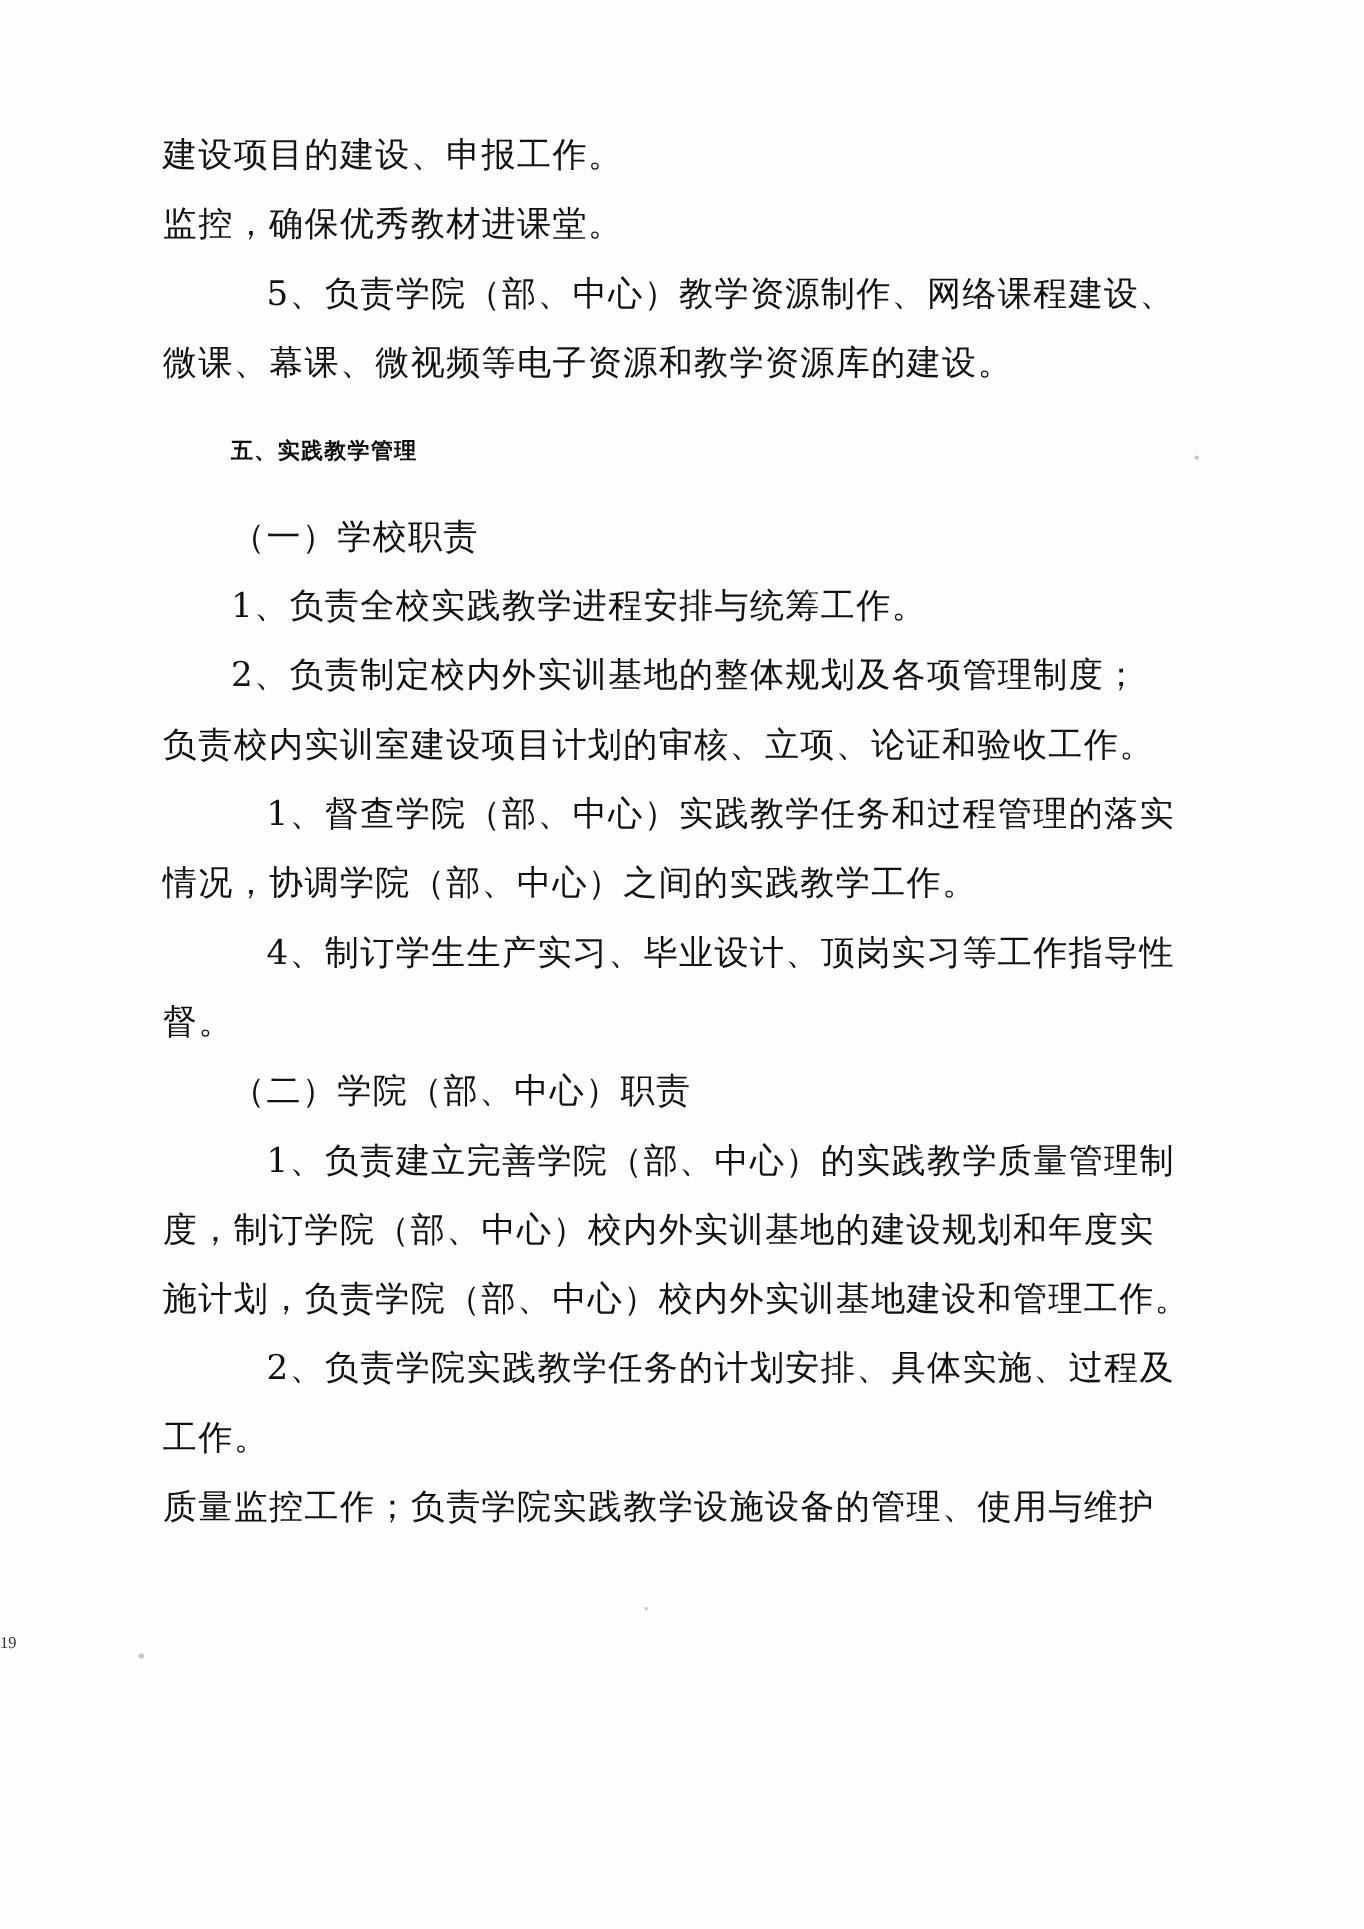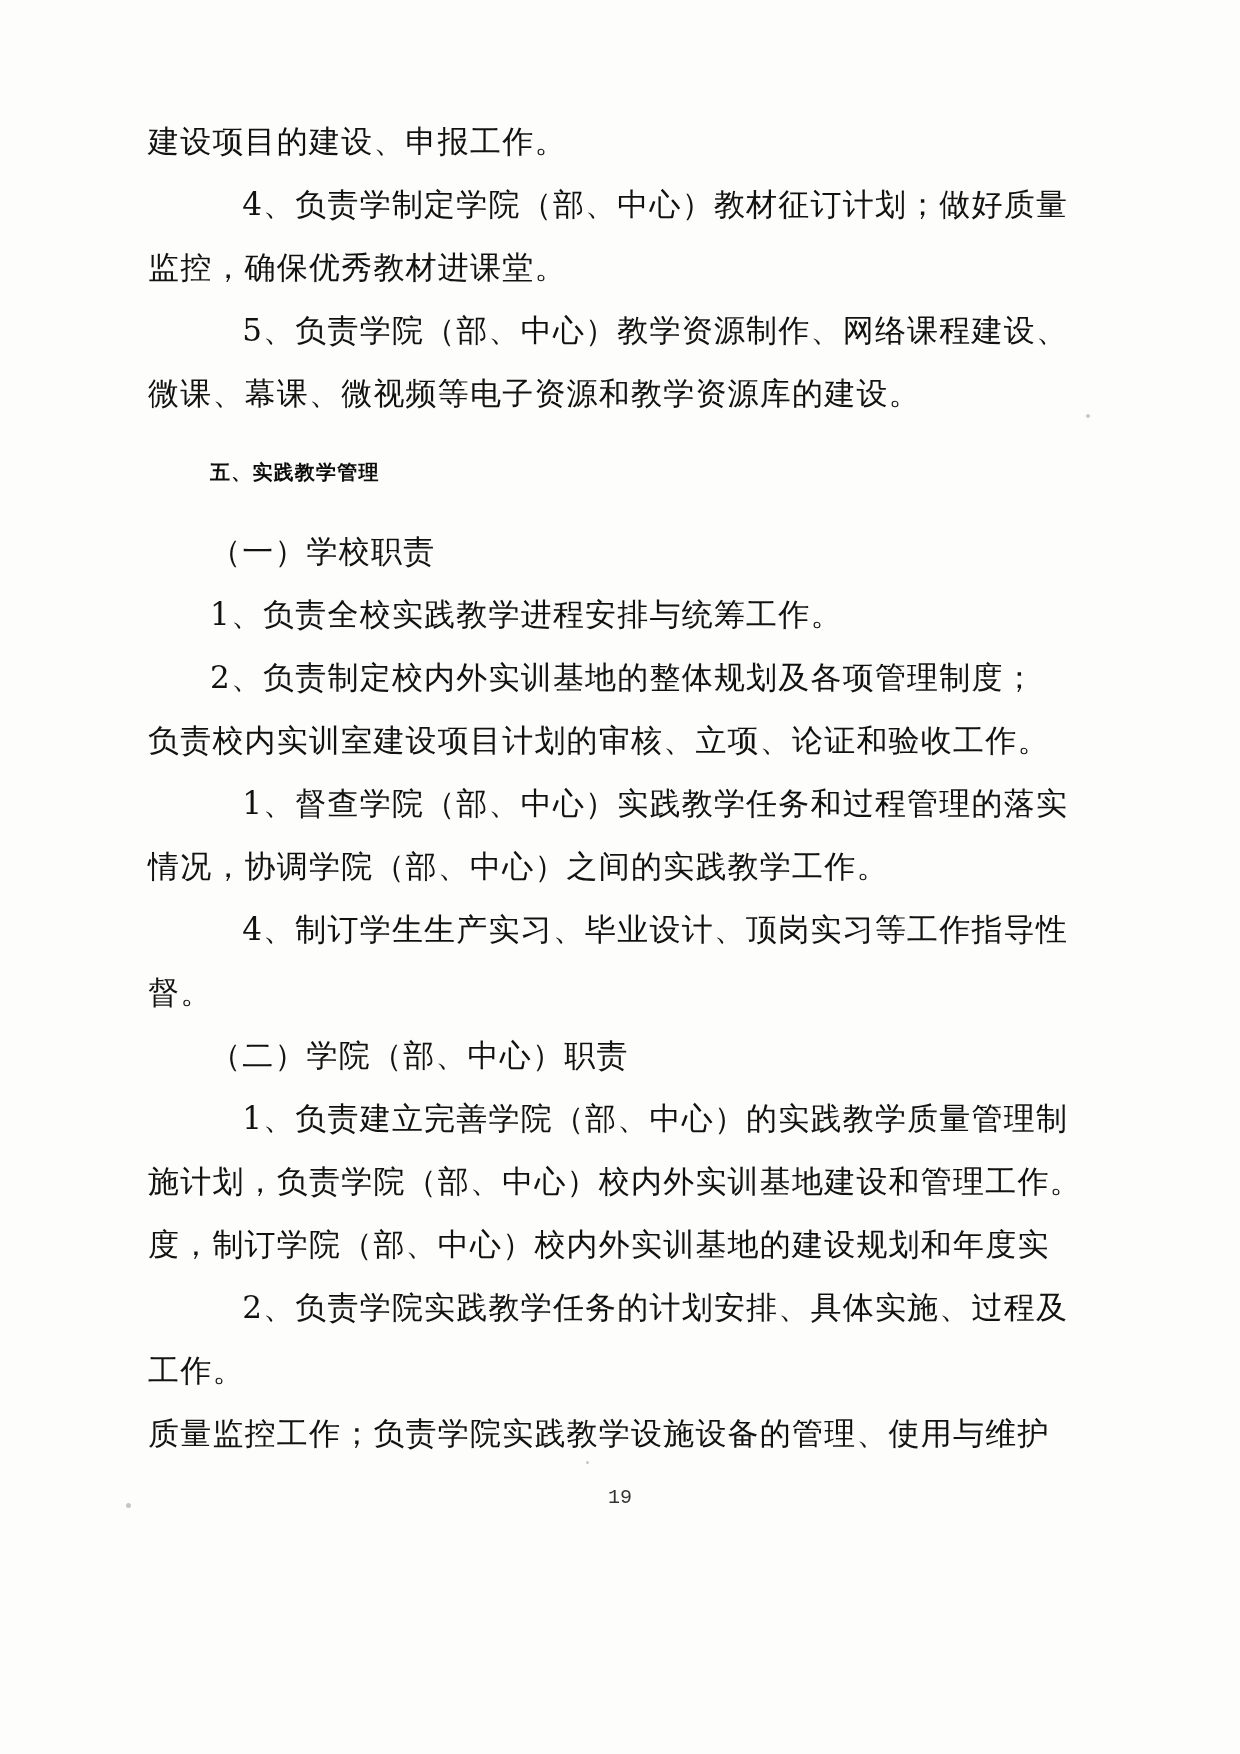--- a/index.html
+++ b/index.html
@@ -51,66 +51,65 @@
     font-family: "DejaVu Sans", sans-serif;
   }
   .gap-small {
     height: 16px;
   }
   .page-number {
     position: absolute;
     left: 0;
     top: 1486px;
     width: 1240px;
-    text-align: center;
-    font-size: 20px;
+    text-align: left;
+    font-size: 15px;
     color: #333;
-    font-family: Liberation Mono, monospace;
+    font-family: Liberation Serif, serif;
   }
   .speck {
     position: absolute;
     background: #9a9a92;
     border-radius: 50%;
     opacity: .55;
   }
   .speck.s1 { left: 126px; top: 1503px; width: 5px; height: 5px; }
   .speck.s2 { left: 1086px; top: 414px; width: 4px; height: 4px; }
   .speck.s3 { left: 586px; top: 1461px; width: 3px; height: 3px; }
 </style>
 </head>
 <body>
 
 <div class="page">
 
   <div class="content">
 
     <div class="line">建设项目的建设、申报工作。</div>
-    <div class="line indent">　4、负责学制定学院（部、中心）教材征订计划；做好质量</div>
     <div class="line">监控，确保优秀教材进课堂。</div>
     <div class="line indent">　5、负责学院（部、中心）教学资源制作、网络课程建设、</div>
     <div class="line">微课、幕课、微视频等电子资源和教学资源库的建设。</div>
 
     <div class="gap-small"></div>
 
     <div class="heading">五、实践教学管理</div>
 
     <div class="gap-small"></div>
 
     <div class="line indent">（一）学校职责</div>
     <div class="line indent">1、负责全校实践教学进程安排与统筹工作。</div>
     <div class="line indent">2、负责制定校内外实训基地的整体规划及各项管理制度；</div>
     <div class="line">负责校内实训室建设项目计划的审核、立项、论证和验收工作。</div>
     <div class="line indent">　1、督查学院（部、中心）实践教学任务和过程管理的落实</div>
     <div class="line">情况，协调学院（部、中心）之间的实践教学工作。</div>
     <div class="line indent">　4、制订学生生产实习、毕业设计、顶岗实习等工作指导性</div>
     <div class="line">督。</div>
     <div class="line indent">（二）学院（部、中心）职责</div>
     <div class="line indent">　1、负责建立完善学院（部、中心）的实践教学质量管理制</div>
+    <div class="line">度，制订学院（部、中心）校内外实训基地的建设规划和年度实</div>
     <div class="line">施计划，负责学院（部、中心）校内外实训基地建设和管理工作。</div>
-    <div class="line">度，制订学院（部、中心）校内外实训基地的建设规划和年度实</div>
     <div class="line indent">　2、负责学院实践教学任务的计划安排、具体实施、过程及</div>
     <div class="line">工作。</div>
     <div class="line">质量监控工作；负责学院实践教学设施设备的管理、使用与维护</div>
 
   </div>
 
   <div class="page-number">19</div>
 
   <div class="speck s1"></div>
   <div class="speck s2"></div>

